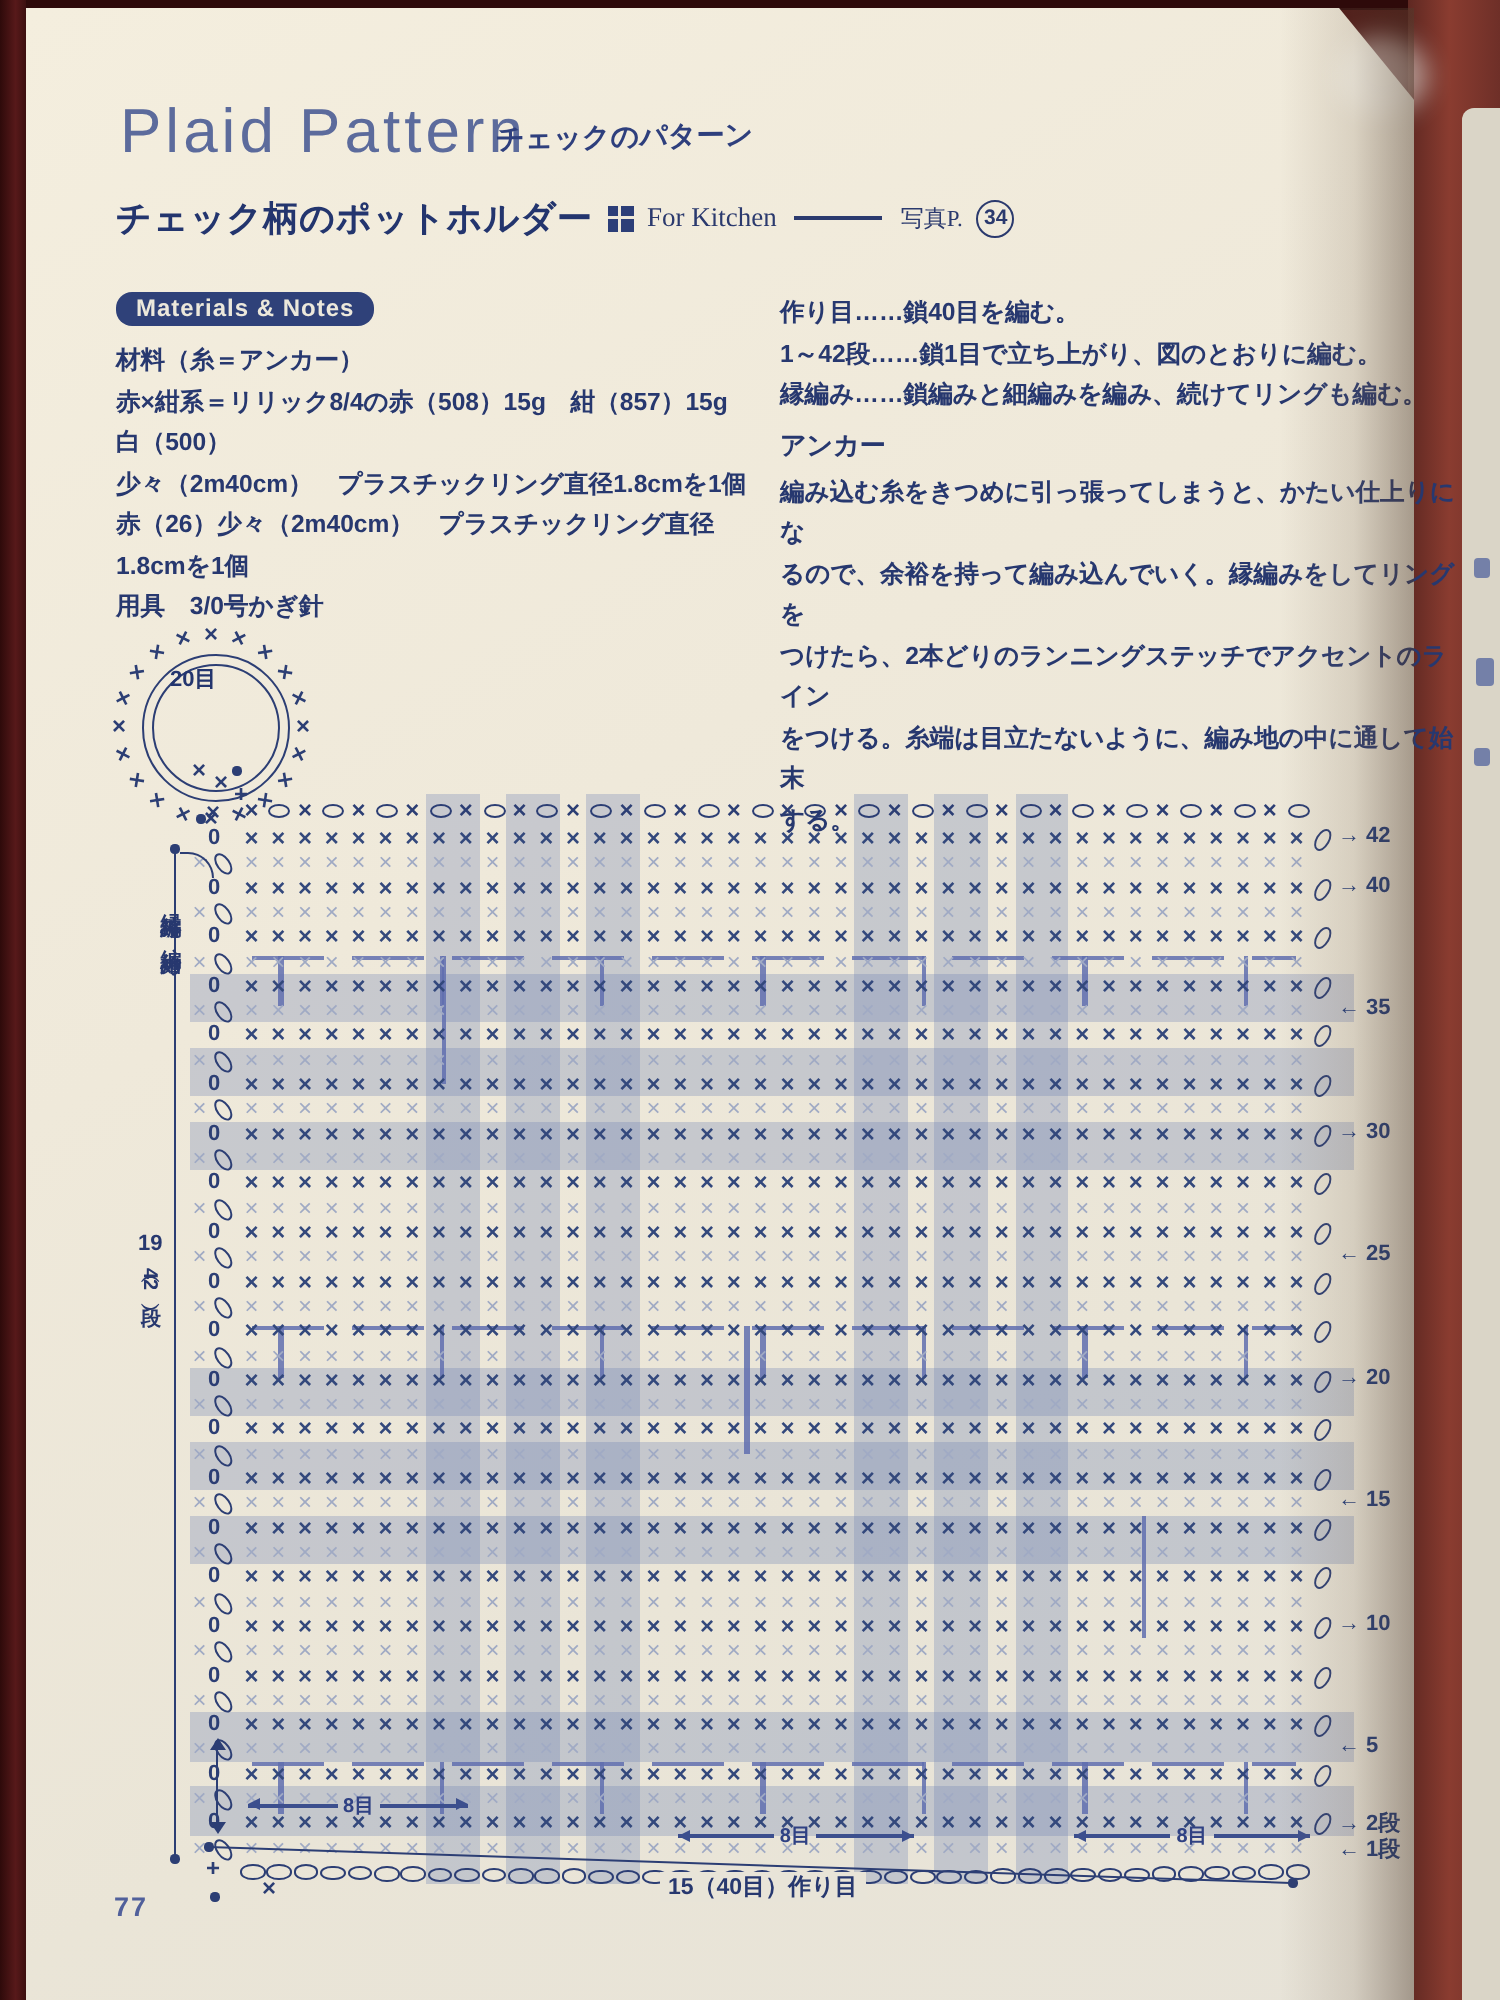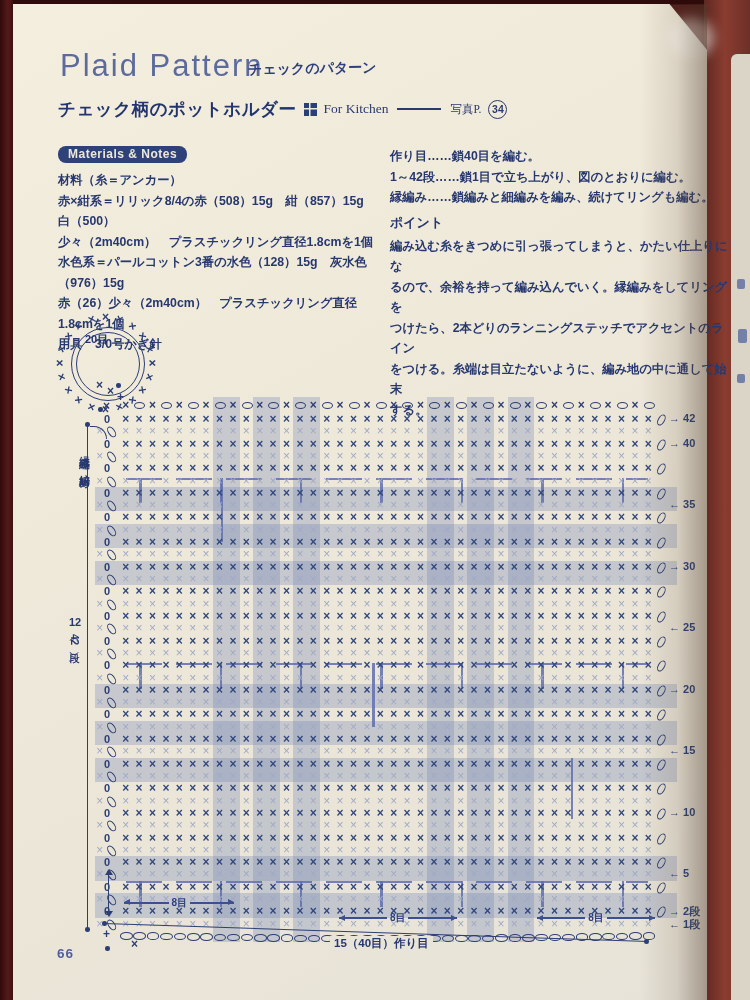--- a/index.html
+++ b/index.html
@@ -109,30 +109,29 @@
   <span class="dash-line"></span>
   <span id="photo-label">写真P.</span>
   <span id="photo-num">34</span>
 </div>
 
 <div class="abs" id="mat-badge">Materials &amp; Notes</div>
 <div class="abs" id="mat-lines">
   <div class="instr-line">材料（糸＝アンカー）</div>
   <div class="instr-line">赤×紺系＝リリック8/4の赤（508）15g　紺（857）15g　白（500）</div>
   <div class="instr-line">少々（2m40cm）　プラスチックリング直径1.8cmを1個</div>
-  <div class="instr-line">水色系＝パールコットン3番の水色（128）15g　灰水色（976）15g</div>
   <div class="instr-line">赤（26）少々（2m40cm）　プラスチックリング直径1.8cmを1個</div>
   <div class="instr-line">用具　3/0号かぎ針</div>
 </div>
 
 <div class="abs" id="instr">
   <div class="instr-line">作り目……鎖40目を編む。</div>
   <div class="instr-line">1～42段……鎖1目で立ち上がり、図のとおりに編む。</div>
   <div class="instr-line">縁編み……鎖編みと細編みを編み、続けてリングも編む。</div>
-  <div class="instr-h" style="margin-top:6px;">ポイント</div>
+  <div class="instr-h" style="margin-top:6px;">アンカー</div>
   <div class="instr-line">編み込む糸をきつめに引っ張ってしまうと、かたい仕上りにな</div>
   <div class="instr-line">るので、余裕を持って編み込んでいく。縁編みをしてリングを</div>
   <div class="instr-line">つけたら、2本どりのランニングステッチでアクセントのライン</div>
   <div class="instr-line">をつける。糸端は目立たないように、編み地の中に通して始末</div>
   <div class="instr-line">する。</div>
 </div>
 
 <div class="abs" id="ring">
   <div class="ring-c" style="left:19px;top:19px;width:72px;height:72px;"></div>
   <div class="ring-c" style="left:24px;top:24px;width:62px;height:62px;"></div>
@@ -2176,26 +2175,26 @@
     <div class="markglyph" style="left: 12px; top: 524px; font-size: 12px;">×</div>
     <div class="dot" style="left: -21px; top: -6px;"></div>
     <div class="dot" style="left: -14px; top: 533.02px;"></div>
   </div>
 
 <div class="abs" id="vdim"></div>
 <div class="dot abs" style="left:85px;top:422px;"></div>
 <div class="dot abs" style="left:85px;top:927px;"></div>
 <div class="abs" id="curve"></div>
 <div class="abs" id="side-label">縁編み編始め</div>
-<div class="abs" id="hnum">12</div>
+<div class="abs" id="hnum">19</div>
 <div class="abs" id="hparen">（42段）</div>
 
 <div class="abs" id="updown"></div>
 <div class="tri abs" style="left:105px;top:869px;border-left:4px solid transparent;border-right:4px solid transparent;border-bottom:6px solid #2c3e74;"></div>
 <div class="tri abs" style="left:105px;top:911px;border-left:4px solid transparent;border-right:4px solid transparent;border-top:6px solid #2c3e74;"></div>
 
 <div class="abs" id="bdim"></div>
 <div class="dot abs" style="left:102px;top:921px;"></div>
 <div class="dot abs" style="left:644px;top:939px;"></div>
 <div class="abs" id="bdim-label">15（40目）作り目</div>
 
 <div class="abs" id="page-shadow"></div>
-<div class="abs" id="pagenum">66</div>
+<div class="abs" id="pagenum">77</div>
 
 </body></html>

